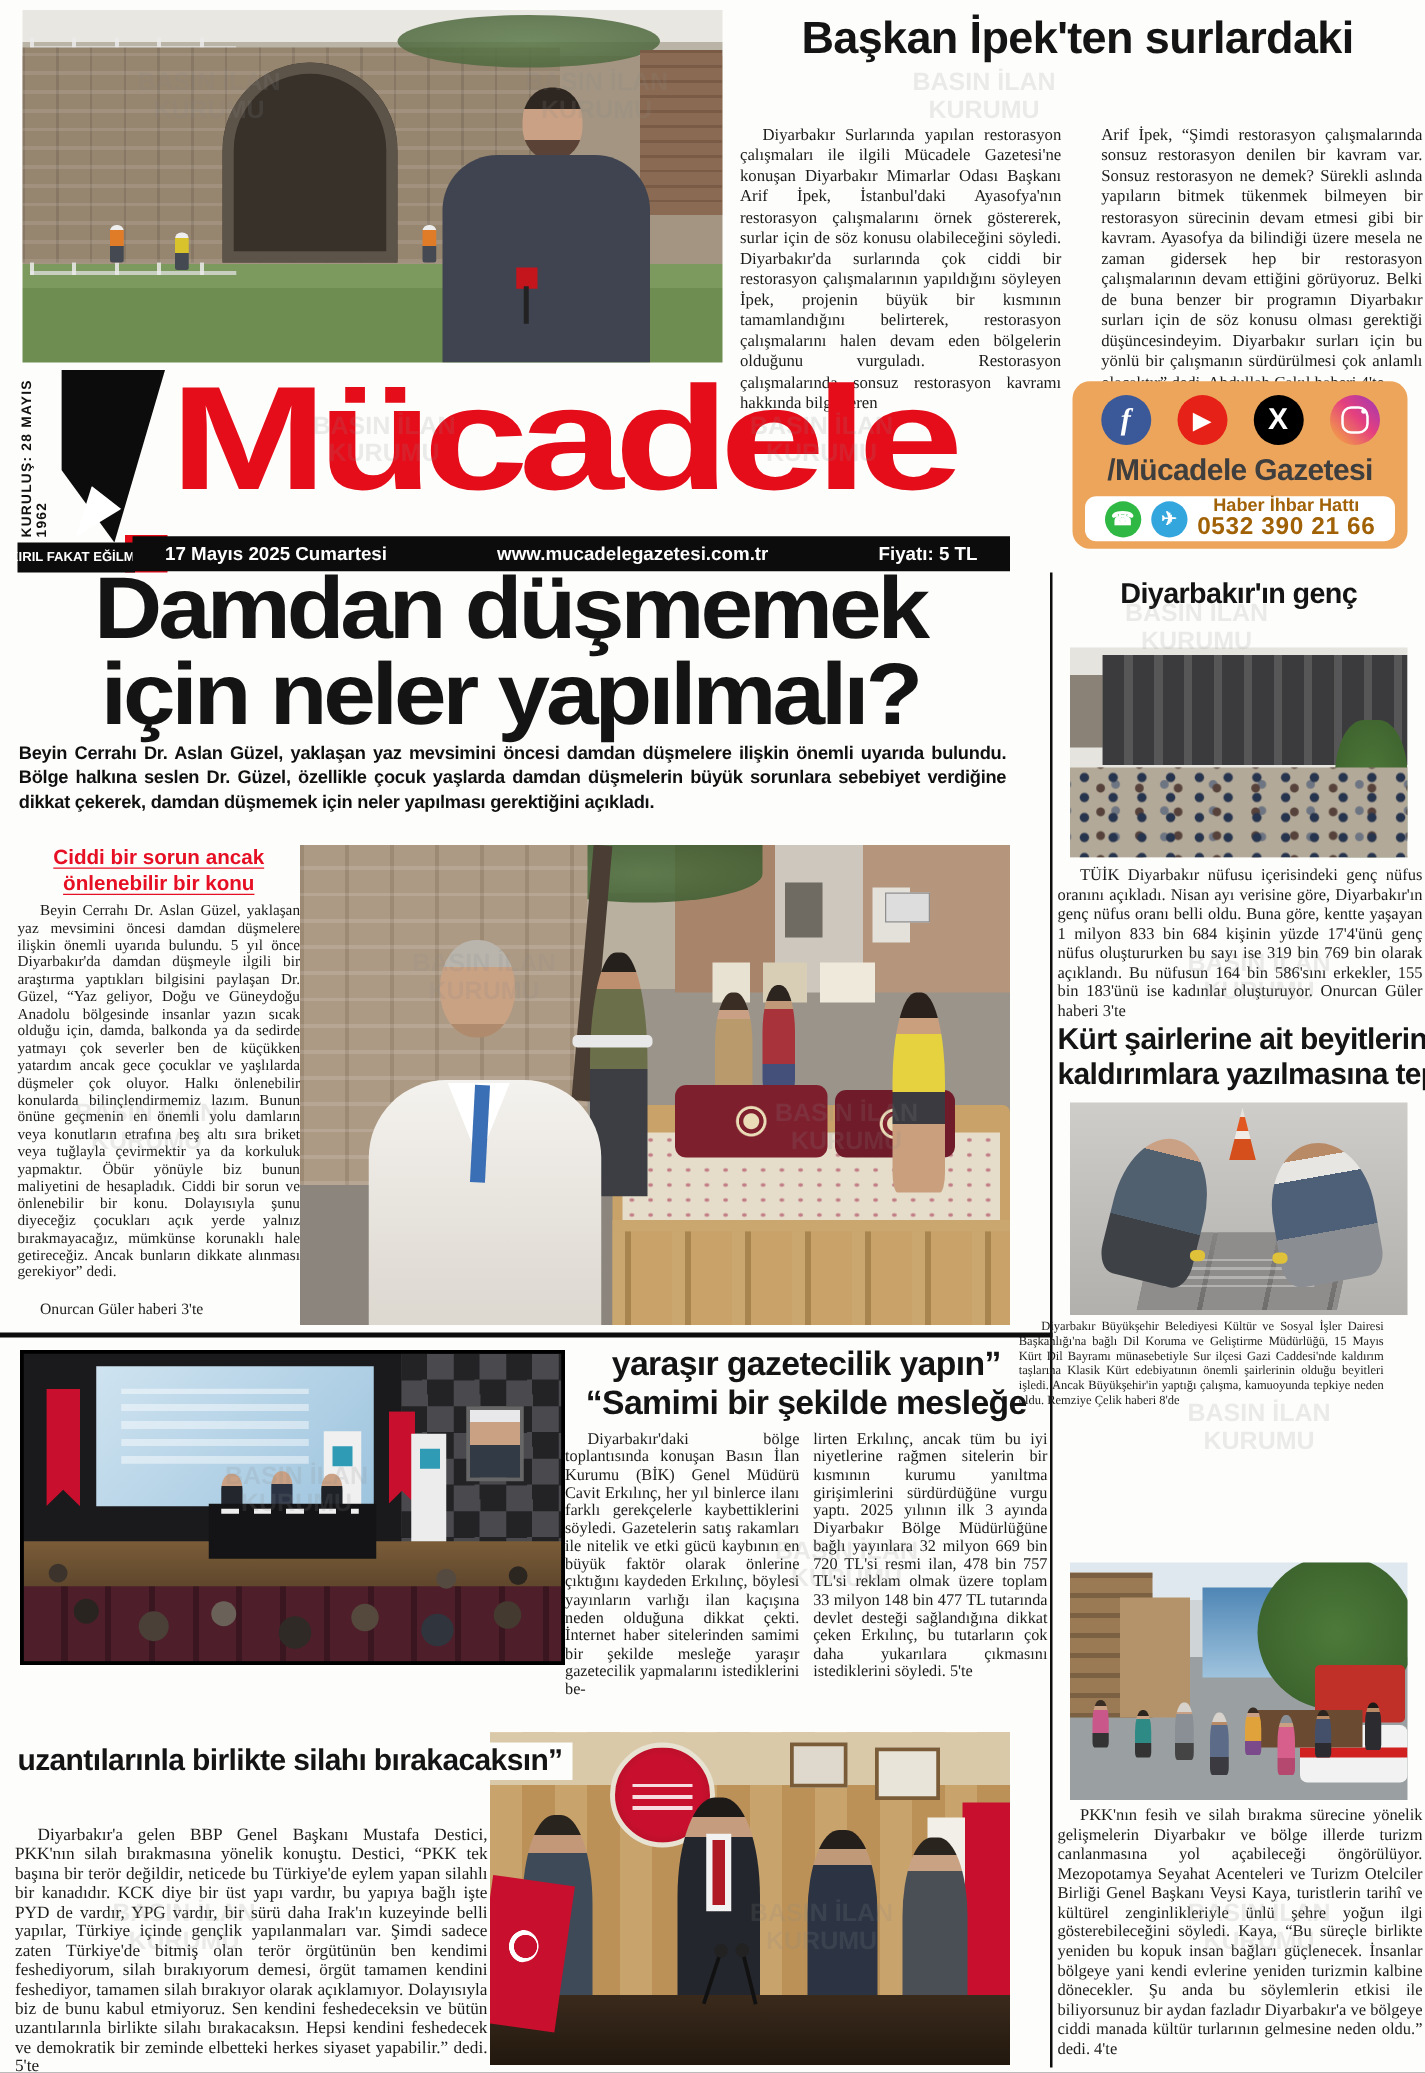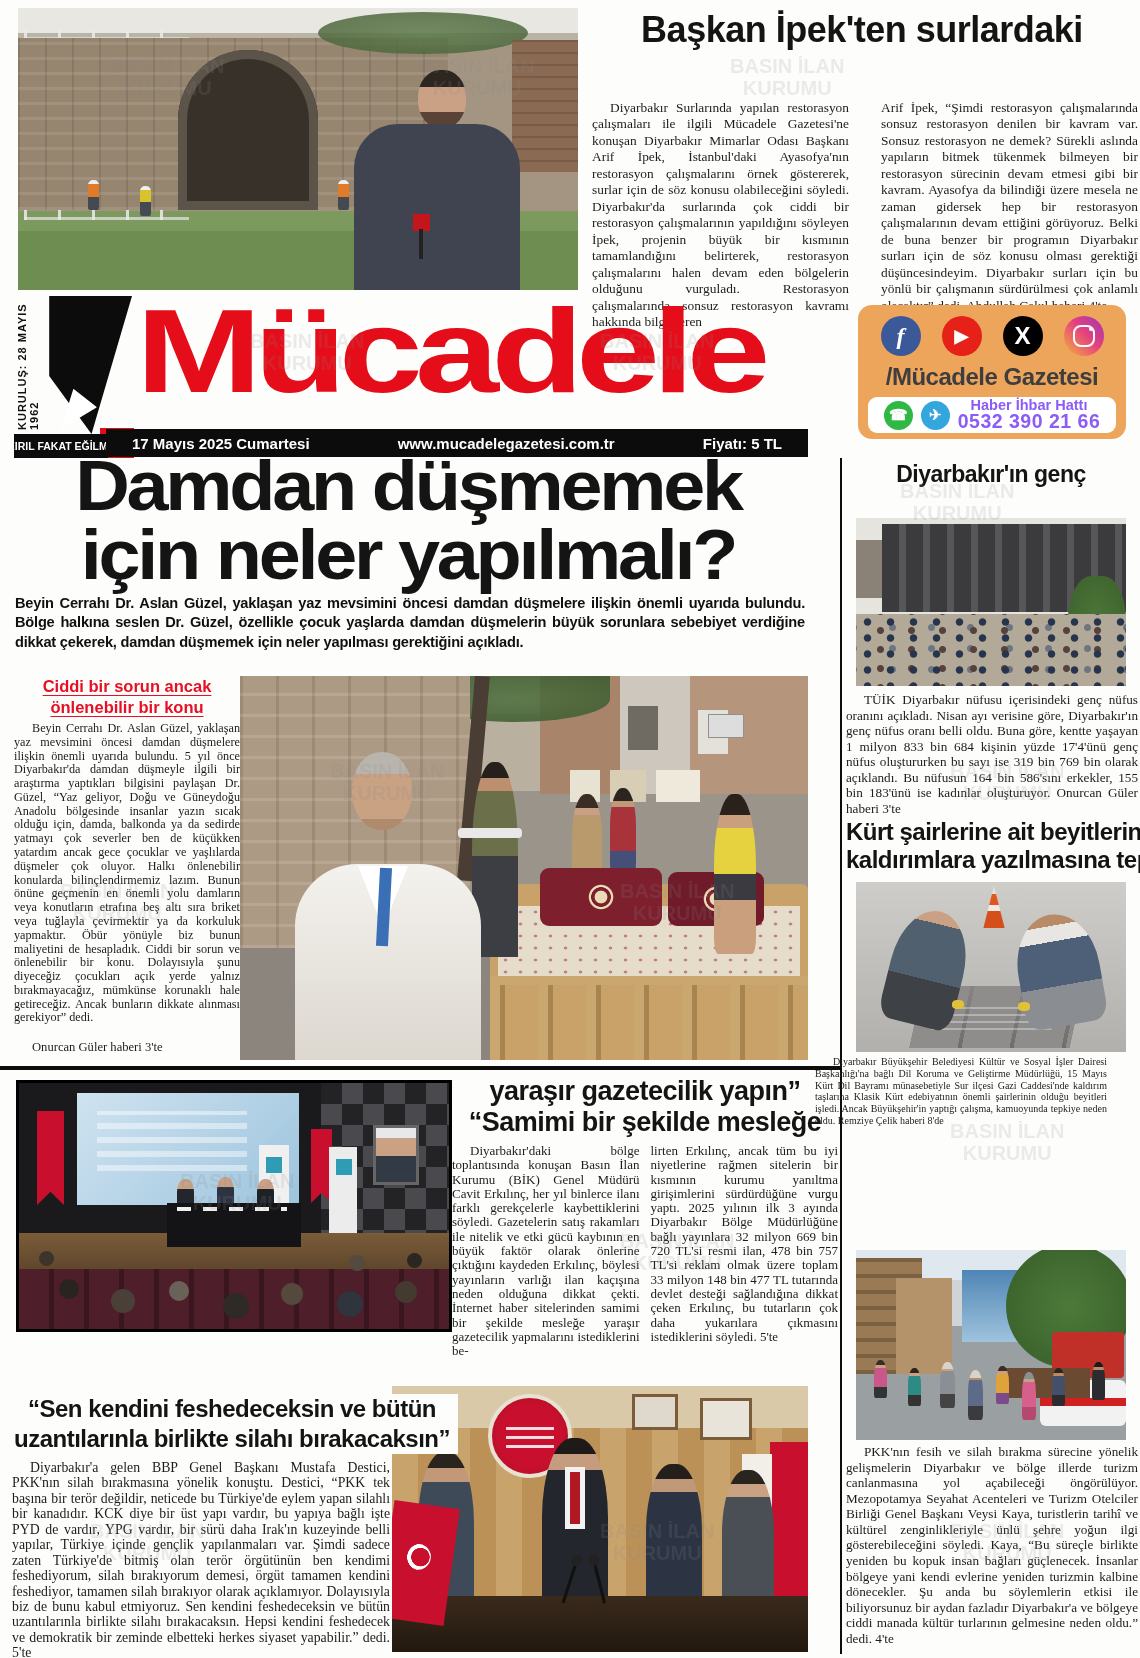--- a/index.html
+++ b/index.html
@@ -82,21 +82,21 @@
   .ic-ig{background:linear-gradient(45deg,#f5b13d,#e5407e 55%,#9b36b7);}
   .ic-ig::before{content:"";position:absolute;inset:9px;border:2.5px solid #fff;border-radius:8px;}
   .ic-ig::after{content:"";position:absolute;right:11px;top:11px;width:4px;height:4px;border-radius:50%;background:#fff;}
   .handle{position:absolute;left:0;top:58px;width:100%;text-align:center;
      font-family:"Liberation Sans",sans-serif;font-weight:bold;font-size:24px;color:#3e3e3e;letter-spacing:-0.5px;}
   .hotline{position:absolute;left:10px;right:10px;top:92px;height:36px;background:#fff;border-radius:9px;
      display:flex;align-items:center;justify-content:center;gap:8px;}
   .soc-ic.sm{width:29px;height:29px;font-size:15px;}
   .ic-wa{background:#2fb843;}
   .ic-tg{background:#33a6dd;}
-  .hot-text{font-family:"Liberation Sans",sans-serif;font-weight:bold;line-height:1.02;color:#8b5cf6;text-align:center;}
+  .hot-text{font-family:"Liberation Sans",sans-serif;font-weight:bold;line-height:1.02;color:#a16207;text-align:center;}
   .hot-text .l1{font-size:14.5px;}
   .hot-text .l2{font-size:19.5px;letter-spacing:0.5px;}
 
   
   .lead-hl{left:8px;top:452px;width:800px;font-size:70px;line-height:0.98;letter-spacing:-3px;
      transform:scaleX(1.08);transform-origin:center top;}
   .standfirst{left:15px;top:594px;width:790px;font-family:"Liberation Sans",sans-serif;font-weight:bold;
      font-size:14.6px;line-height:1.32;color:#101010;text-align:justify;letter-spacing:-0.2px;}
   .redhead{left:14px;top:676px;width:226px;text-align:center;font-family:"Liberation Sans",sans-serif;
      font-weight:bold;font-size:16.5px;line-height:1.3;color:#e60f24;text-decoration:underline;
@@ -438,21 +438,20 @@
     <div class="mt-m1"></div>
     <div class="mt-m2"></div>
     <div class="mt-m3"></div>
     <div class="mt-m4"></div>
     <div class="mt-desk"></div>
     <div class="mt-mic" style="left:176px;bottom:48px;transform:rotate(18deg)"></div>
     <div class="mt-mic" style="left:206px;bottom:48px;transform:rotate(-14deg)"></div>
     <div class="mt-flagL"></div>
   </div>
   <div class="hl ds-hl">
-    <div>“Sen kendini feshedeceksin ve bütün</div>
     <div>uzantılarınla birlikte silahı bırakacaksın”</div>
   </div>
   <div class="serif ds-body ind">Diyarbakır'a gelen BBP Genel Başkanı Mustafa Destici,  PKK'nın silah bırakmasına yönelik konuştu.  Destici, “PKK tek başına bir terör değildir, neticede bu Türkiye'de eylem yapan silahlı bir kanadıdır. KCK diye bir üst yapı vardır, bu yapıya bağlı işte PYD de vardır, YPG vardır, bir sürü daha Irak'ın kuzeyinde belli yapılar, Türkiye içinde gençlik yapılanmaları var. Şimdi sadece zaten Türkiye'de bitmiş olan terör örgütünün ben kendimi feshediyorum, silah bırakıyorum demesi, örgüt tamamen kendini feshediyor, tamamen silah bırakıyor olarak açıklamıyor. Dolayısıyla biz de bunu kabul etmiyoruz. Sen kendini feshedeceksin ve bütün uzantılarınla birlikte silahı bırakacaksın. Hepsi kendini feshedecek ve demokratik bir zeminde elbetteki herkes siyaset yapabilir.” dedi. 5'te</div>
 
   <div>
     <span class="wm">BASIN İLAN
 KURUMU</span>
     <span class="wm">BASIN İLAN
 KURUMU</span>
     <span class="wm">BASIN İLAN

